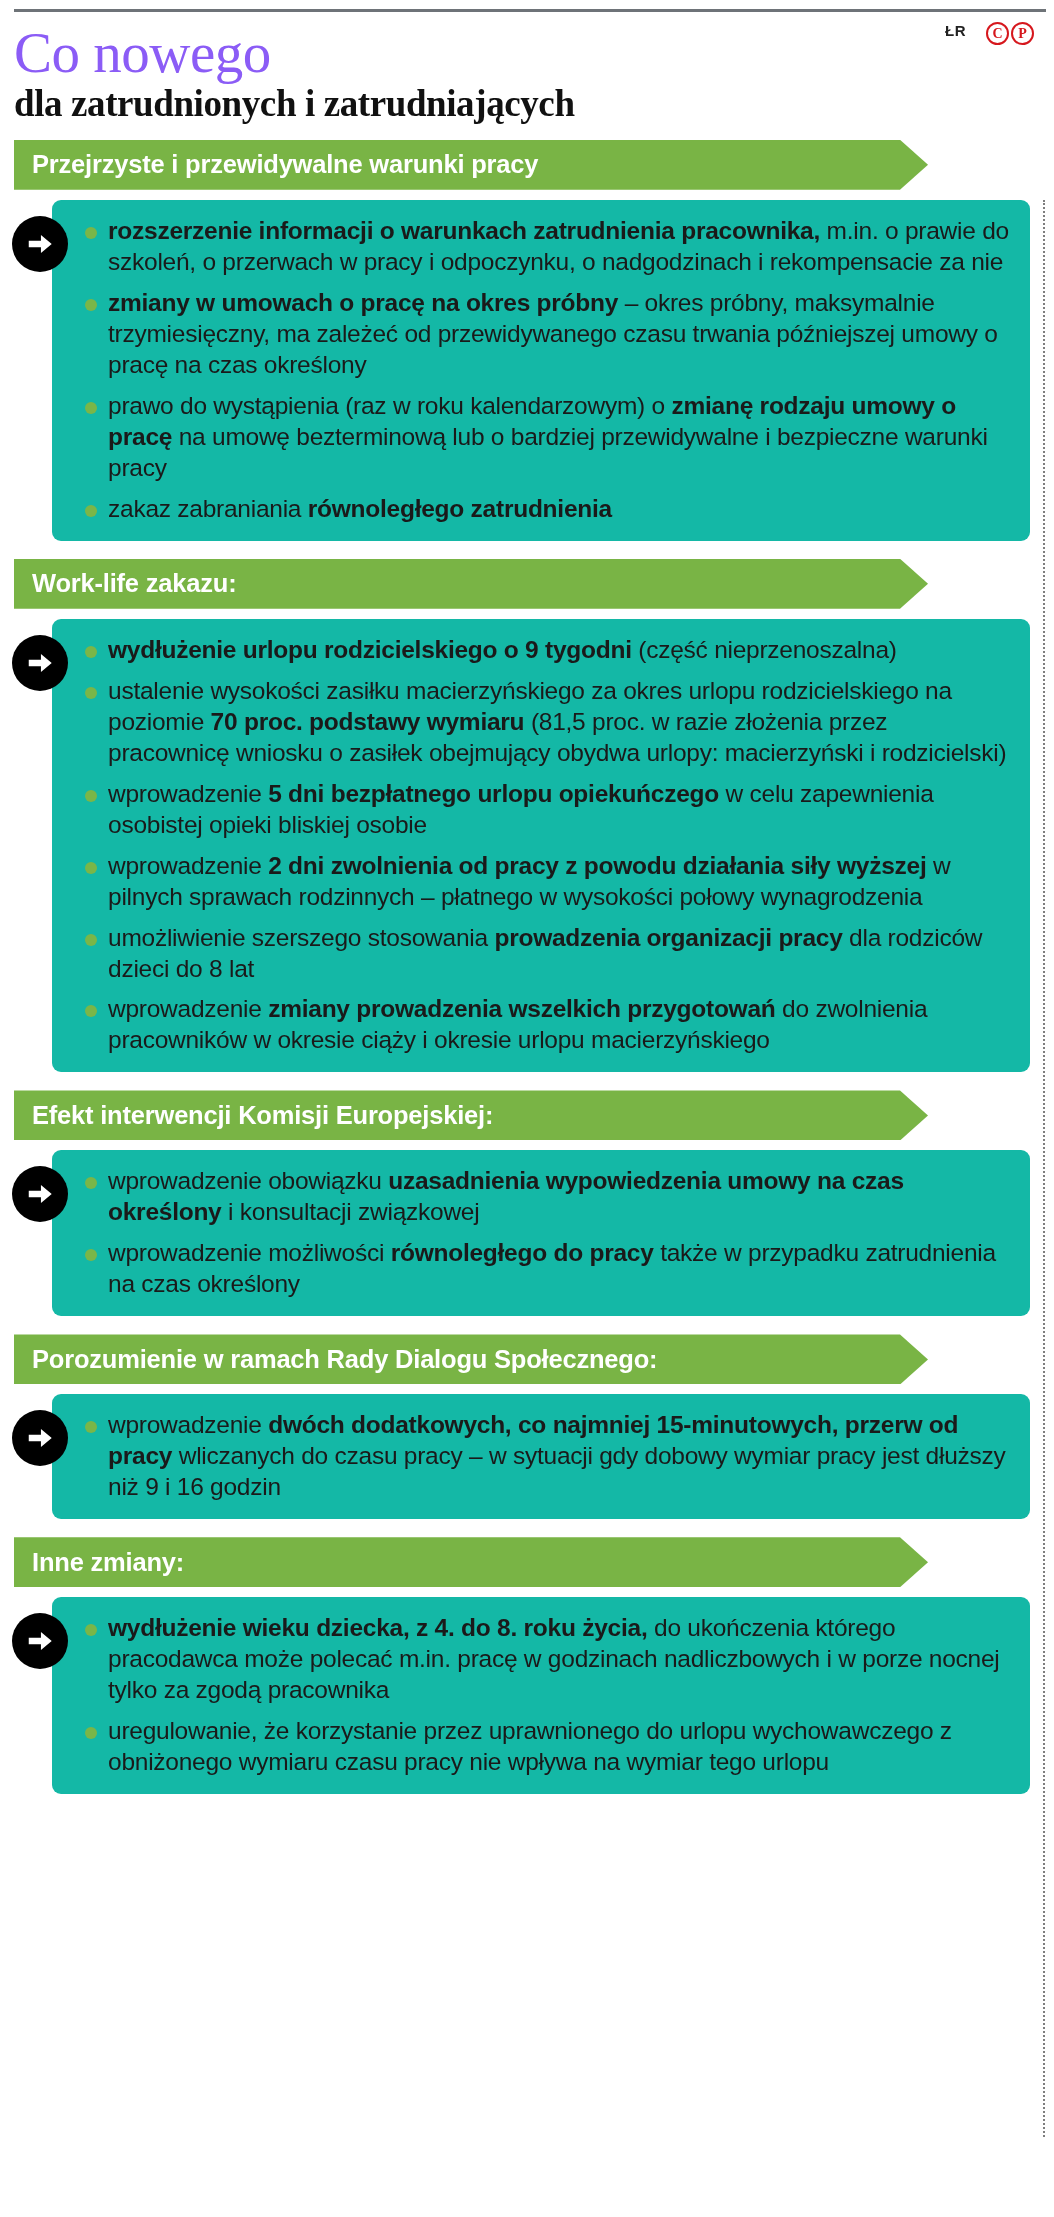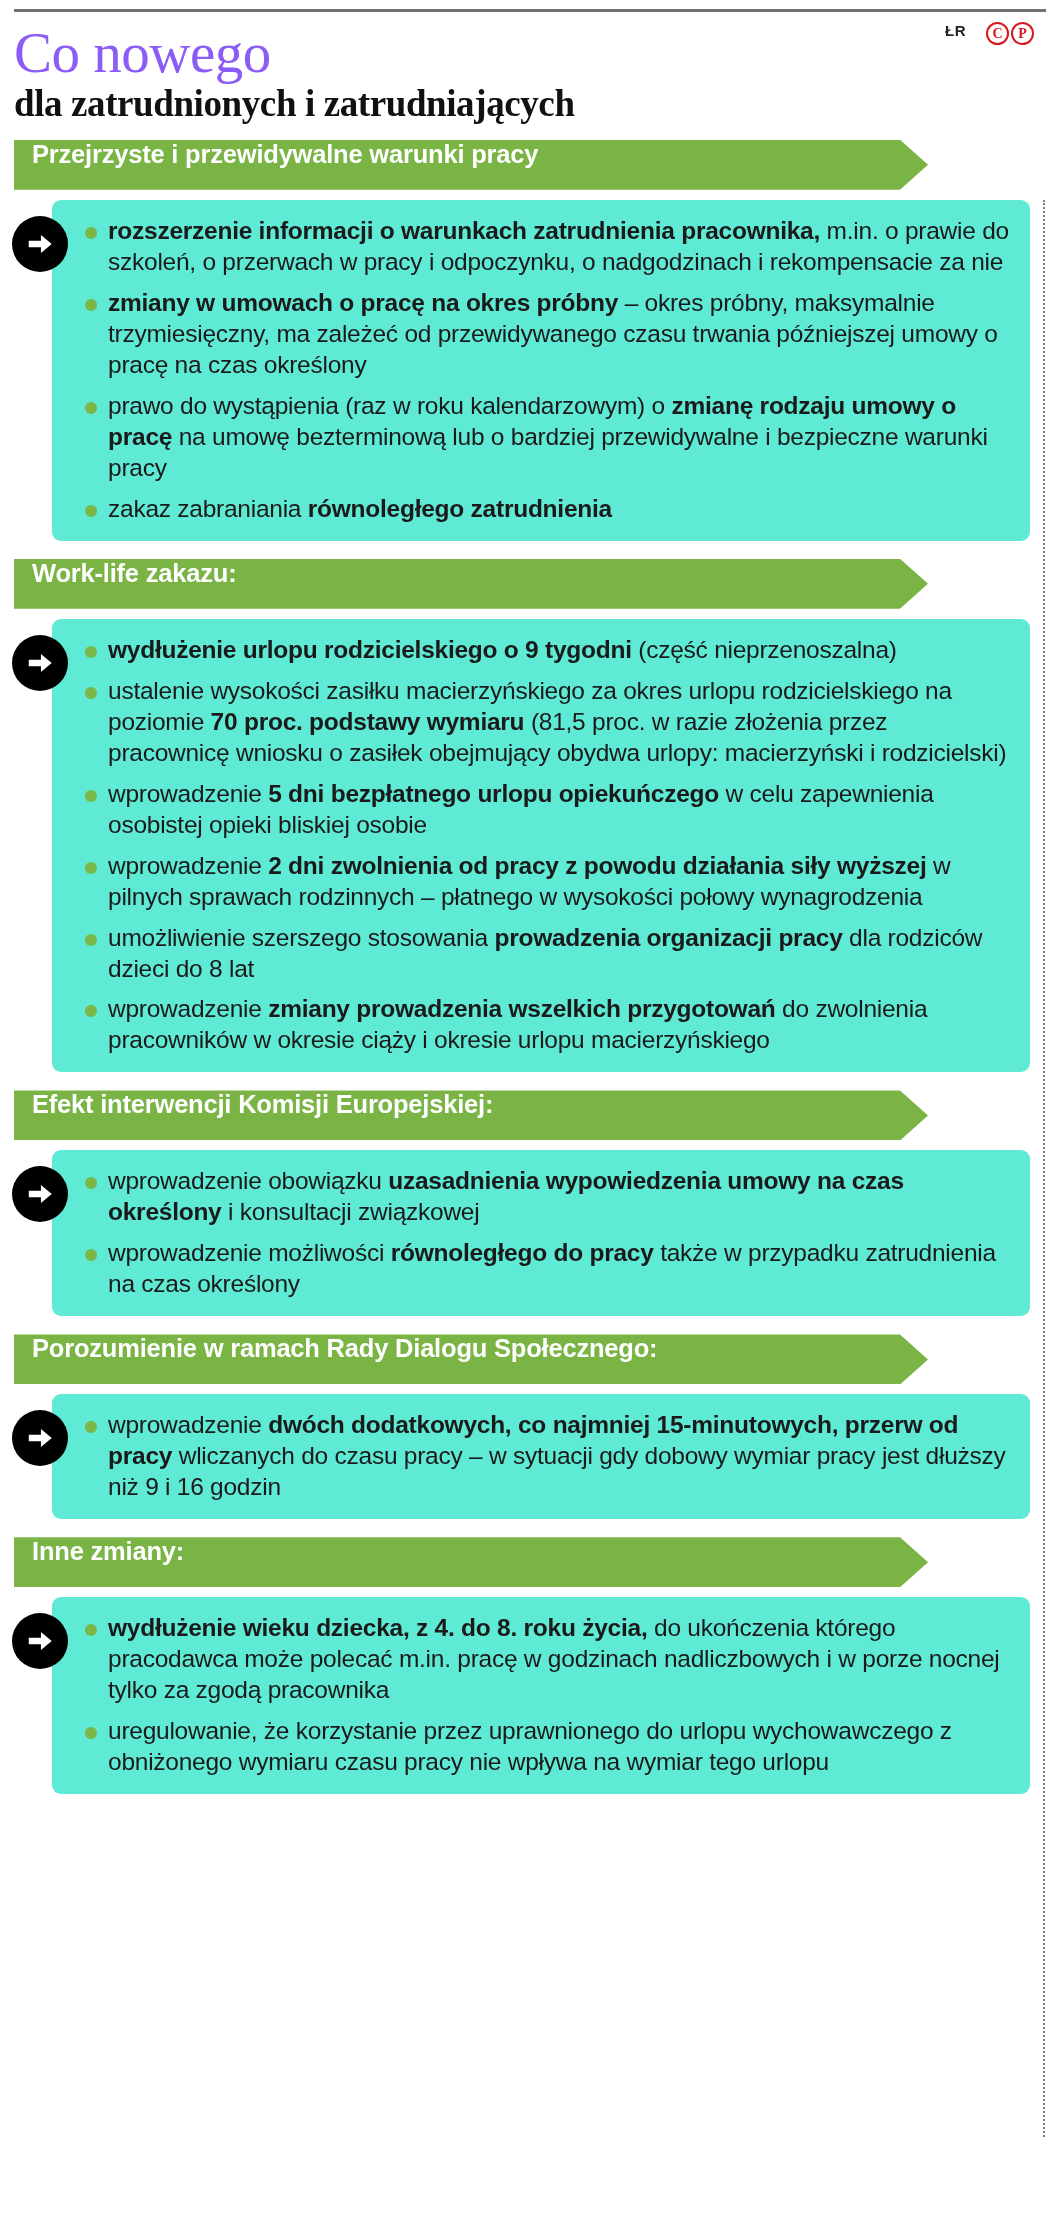--- a/index.html
+++ b/index.html
@@ -90,31 +90,32 @@
   .sections { padding: 14px 0 0 0; }
 
   .section { position: relative; }
 
   .banner {
     position: relative;
     background: #79b445;
     height: 50px;
     margin: 0 0 0 14px;
     display: flex;
+    align-items: center;
     padding-left: 18px;
     color: #ffffff;
     font-size: 25.5px;
     font-weight: 700;
     letter-spacing: -0.2px;
     clip-path: polygon(0 0, calc(100% - 28px) 0, 100% 50%, calc(100% - 28px) 100%, 0 100%);
   }
   .banner.w1 { width: 914px; }
 
   .panel {
-    background: #5eead4;
+    background: #14b8a6;
     border-radius: 9px;
     margin: 10px 24px 0 52px;
     padding: 16px 16px 16px 30px;
     position: relative;
   }
 
   .arrow-badge {
     position: absolute;
     left: -40px;
     top: 16px;

